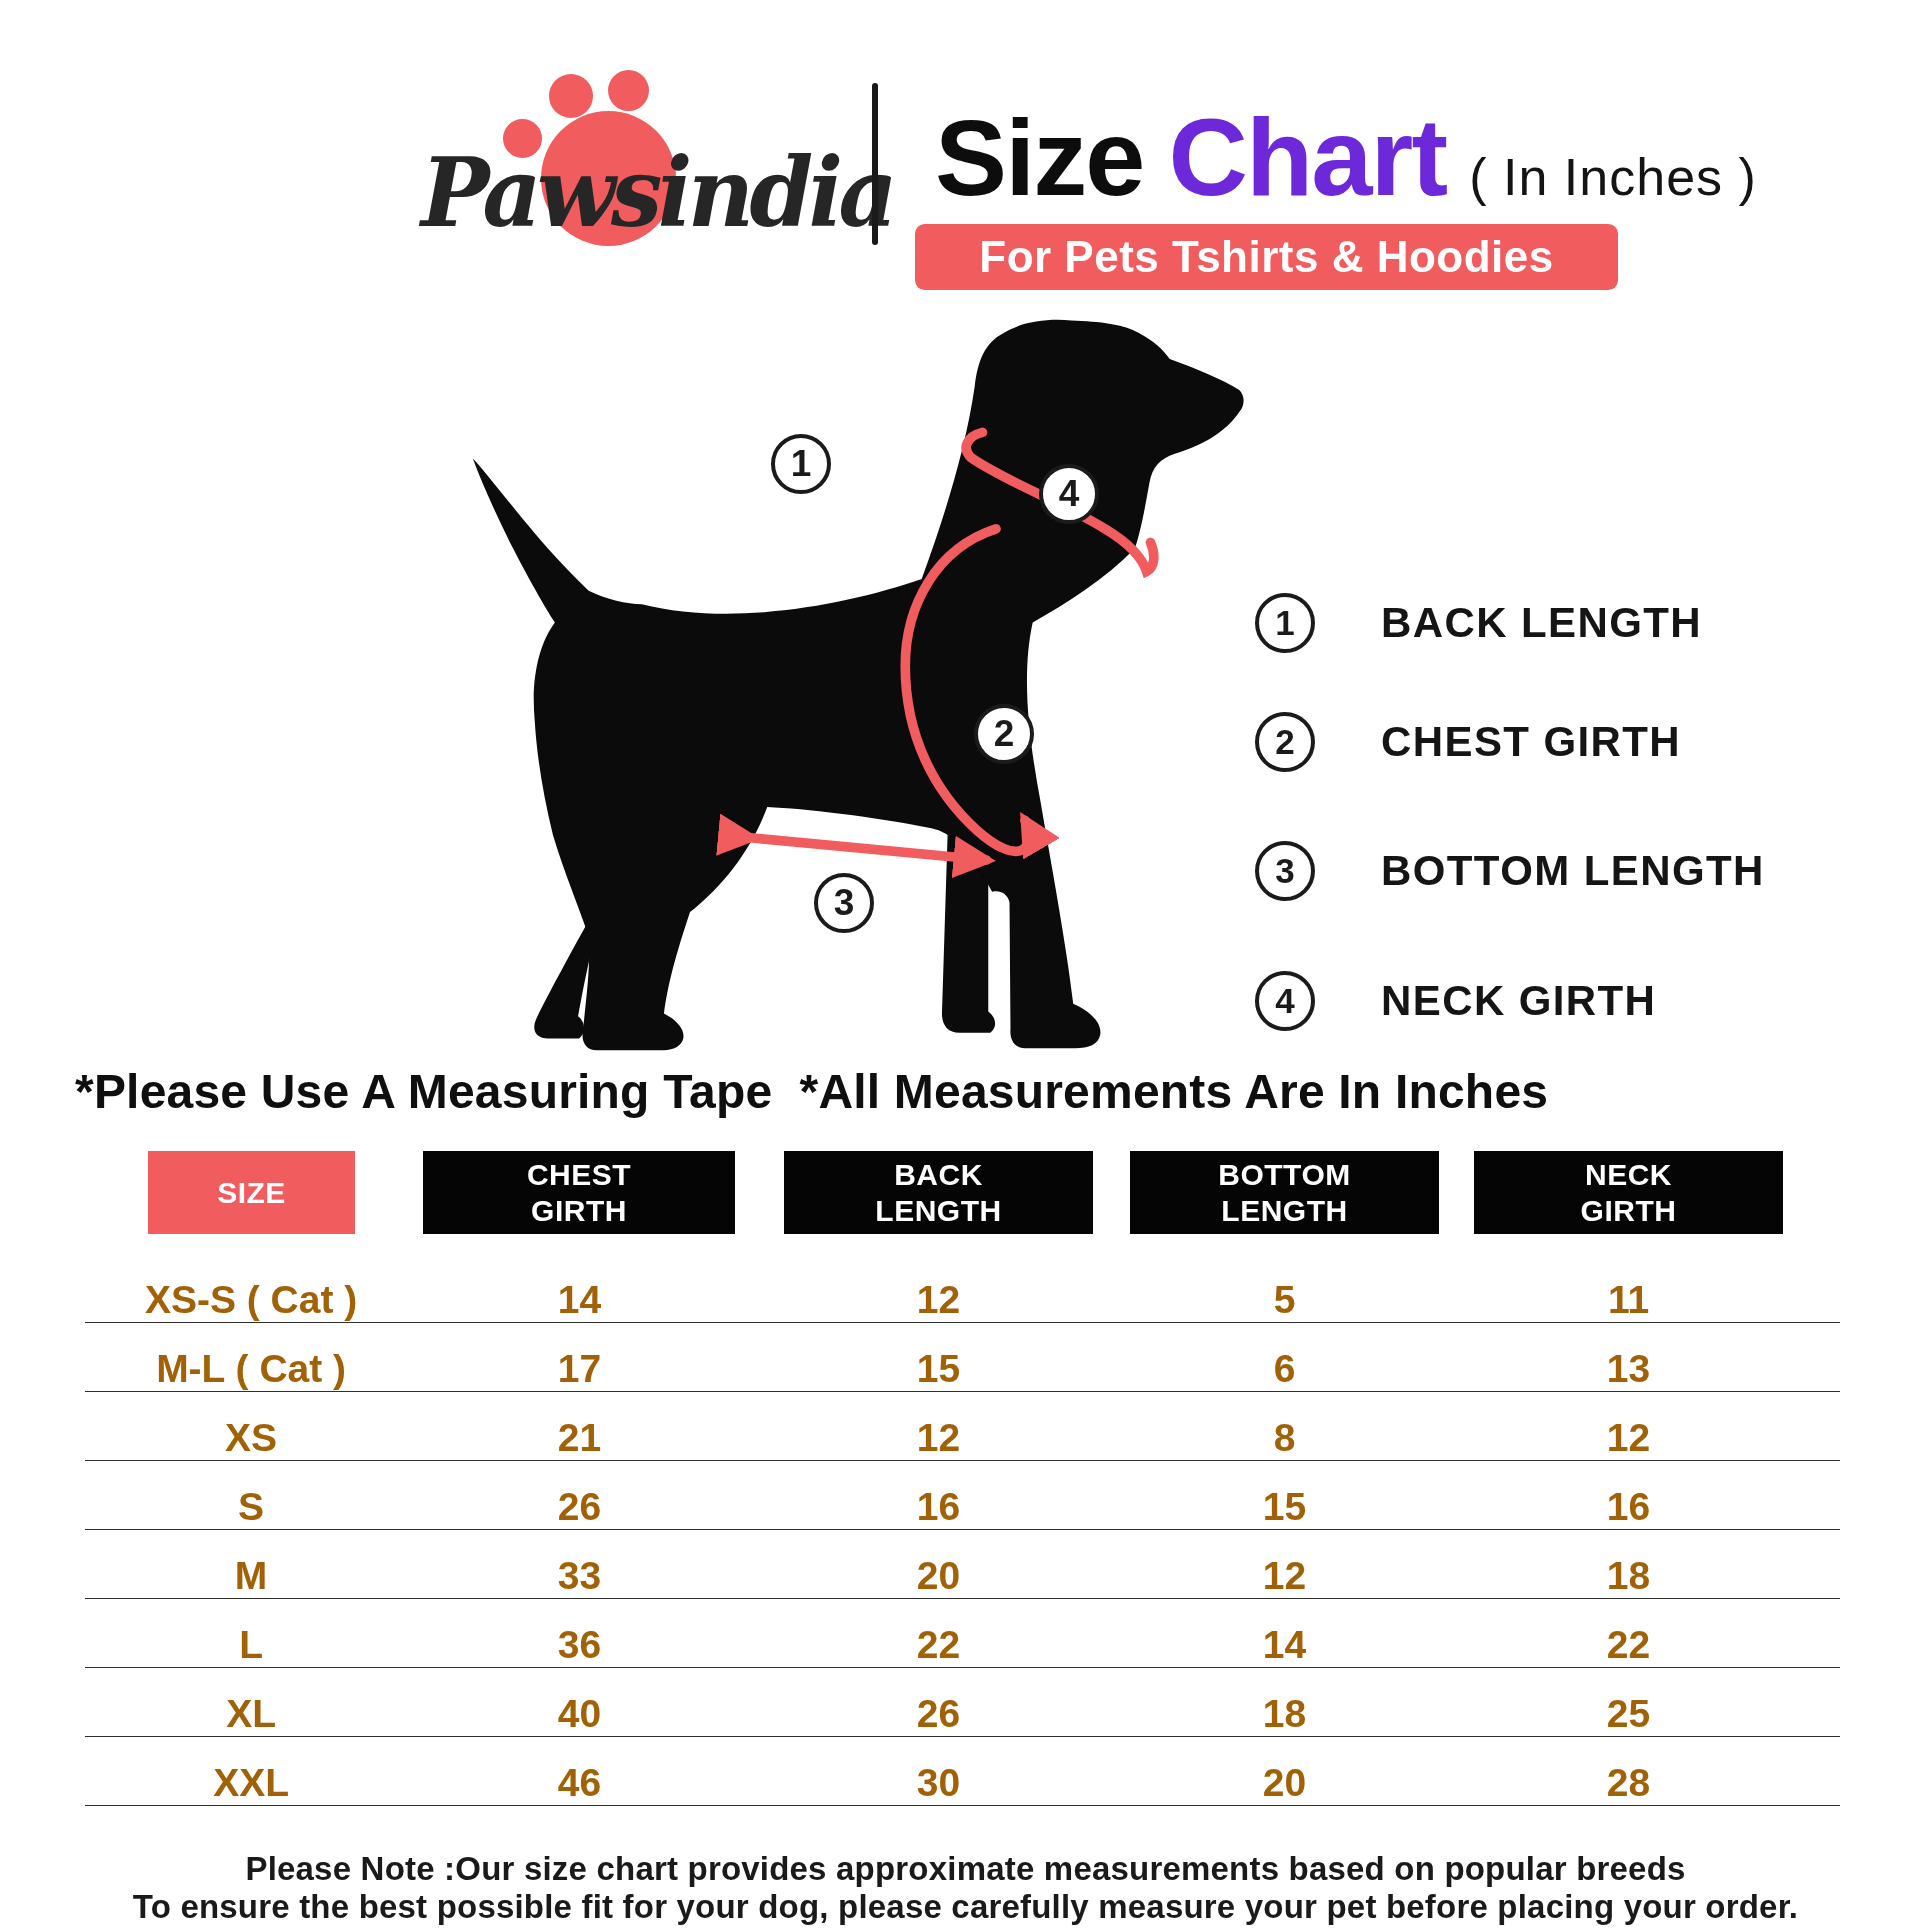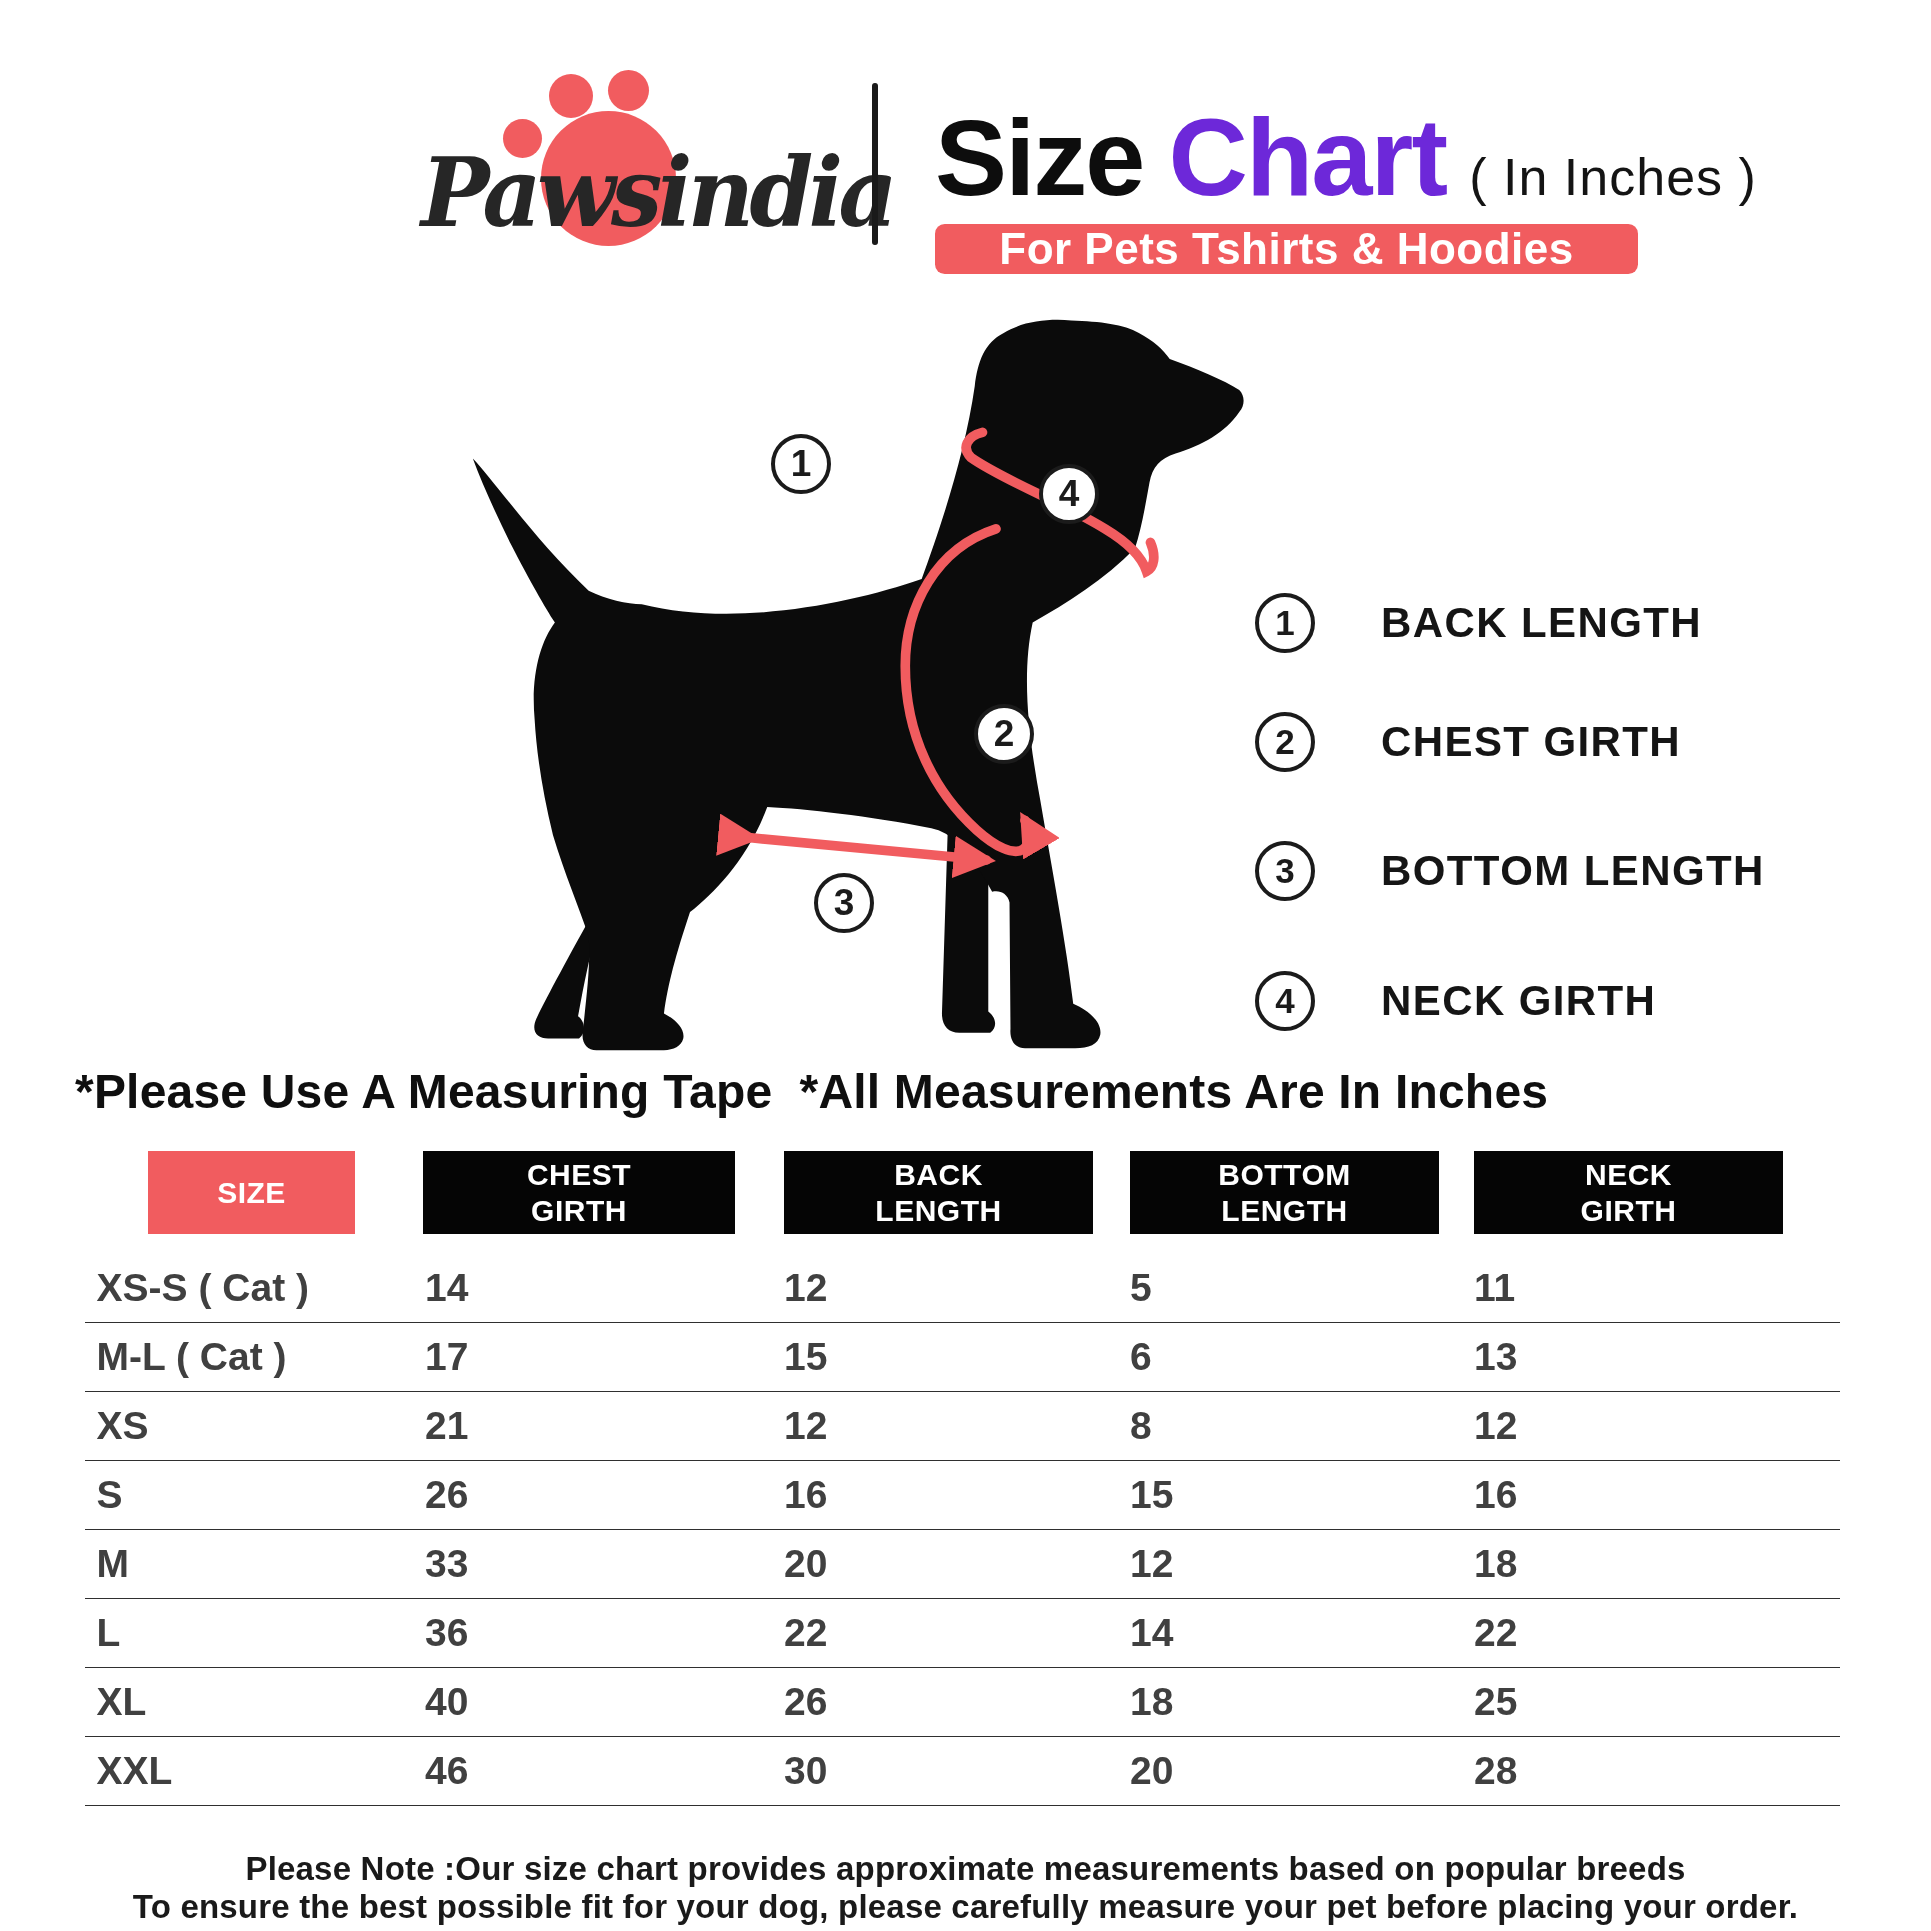--- a/index.html
+++ b/index.html
@@ -17,21 +17,21 @@
     font-family:"DejaVu Serif",serif;font-style:italic;font-weight:700;
     font-size:95px;letter-spacing:-4.8px;color:#262626;transform:scaleX(.96);
     transform-origin:left center;white-space:nowrap;}
   .divider{position:absolute;left:872px;top:83px;width:5.8px;height:162px;
     background:#1a1a1a;border-radius:2.9px;}
   .title-row{position:absolute;left:935px;top:93px;display:flex;
     align-items:baseline;white-space:nowrap;}
   .title-regular{font-size:108px;font-weight:600;letter-spacing:-1.9px;color:#0d0d0d;}
   .title-bold{font-size:110px;font-weight:800;letter-spacing:-1.9px;color:#6d28d9;margin-left:25px;}
   .title-suffix{font-size:52px;font-weight:500;color:#141414;margin-left:23px;letter-spacing:1px;}
-  .banner{position:absolute;left:935px;top:224px;width:703px;height:50px;
+  .banner{position:absolute;left:915px;top:224px;width:703px;height:66px;
     background:var(--accent);border-radius:9.7px;display:flex;align-items:center;
     justify-content:center;color:#fff;font-size:44px;font-weight:700;letter-spacing:0.5px;}
 
   
   .diagram-svg{position:absolute;left:357px;top:241px;width:917px;height:821px;}
   .marker{position:absolute;width:60px;height:60px;border-radius:50%;
     background:#fff;border:4.8px solid #1b1b1b;box-sizing:border-box;
     display:flex;align-items:center;justify-content:center;
     font-size:37px;font-weight:600;color:#1b1b1b;}
   .legend-row{position:absolute;display:flex;align-items:center;}
@@ -47,22 +47,22 @@
 
   
   .thead-cell{position:absolute;top:1151px;height:83px;color:#fff;
     display:flex;flex-direction:column;align-items:center;justify-content:center;
     font-size:30px;font-weight:600;line-height:36px;letter-spacing:0.5px;text-align:center;}
   .thead-black{background:#050505;}
   .thead-red{background:var(--accent);}
   .rows{position:absolute;left:0;top:1254px;width:1931px;}
   .trow{position:relative;height:68px;border-bottom:1.9px solid #2f2f2f;
     margin:0 0 0 0;}
-  .trow .cell{position:absolute;top:0;height:68px;line-height:68px;
-    font-size:39px;font-weight:700;color:#404040;white-space:nowrap;}
+  .trow .cell{position:absolute;top:12px;height:68px;line-height:68px;
+    text-align:center;font-size:39px;font-weight:700;color:#a16207;white-space:nowrap;}
   .trow .c0{left:97px;width:309px;}
   .trow .c1{left:425px;width:309px;}
   .trow .c2{left:784px;width:309px;}
   .trow .c3{left:1130px;width:309px;}
   .trow .c4{left:1474px;width:309px;}
 
   
   .footer-line{position:absolute;left:0;width:1931px;text-align:center;
     font-size:33px;font-weight:700;color:#1a1a1a;letter-spacing:0.2px;}
 </style>

